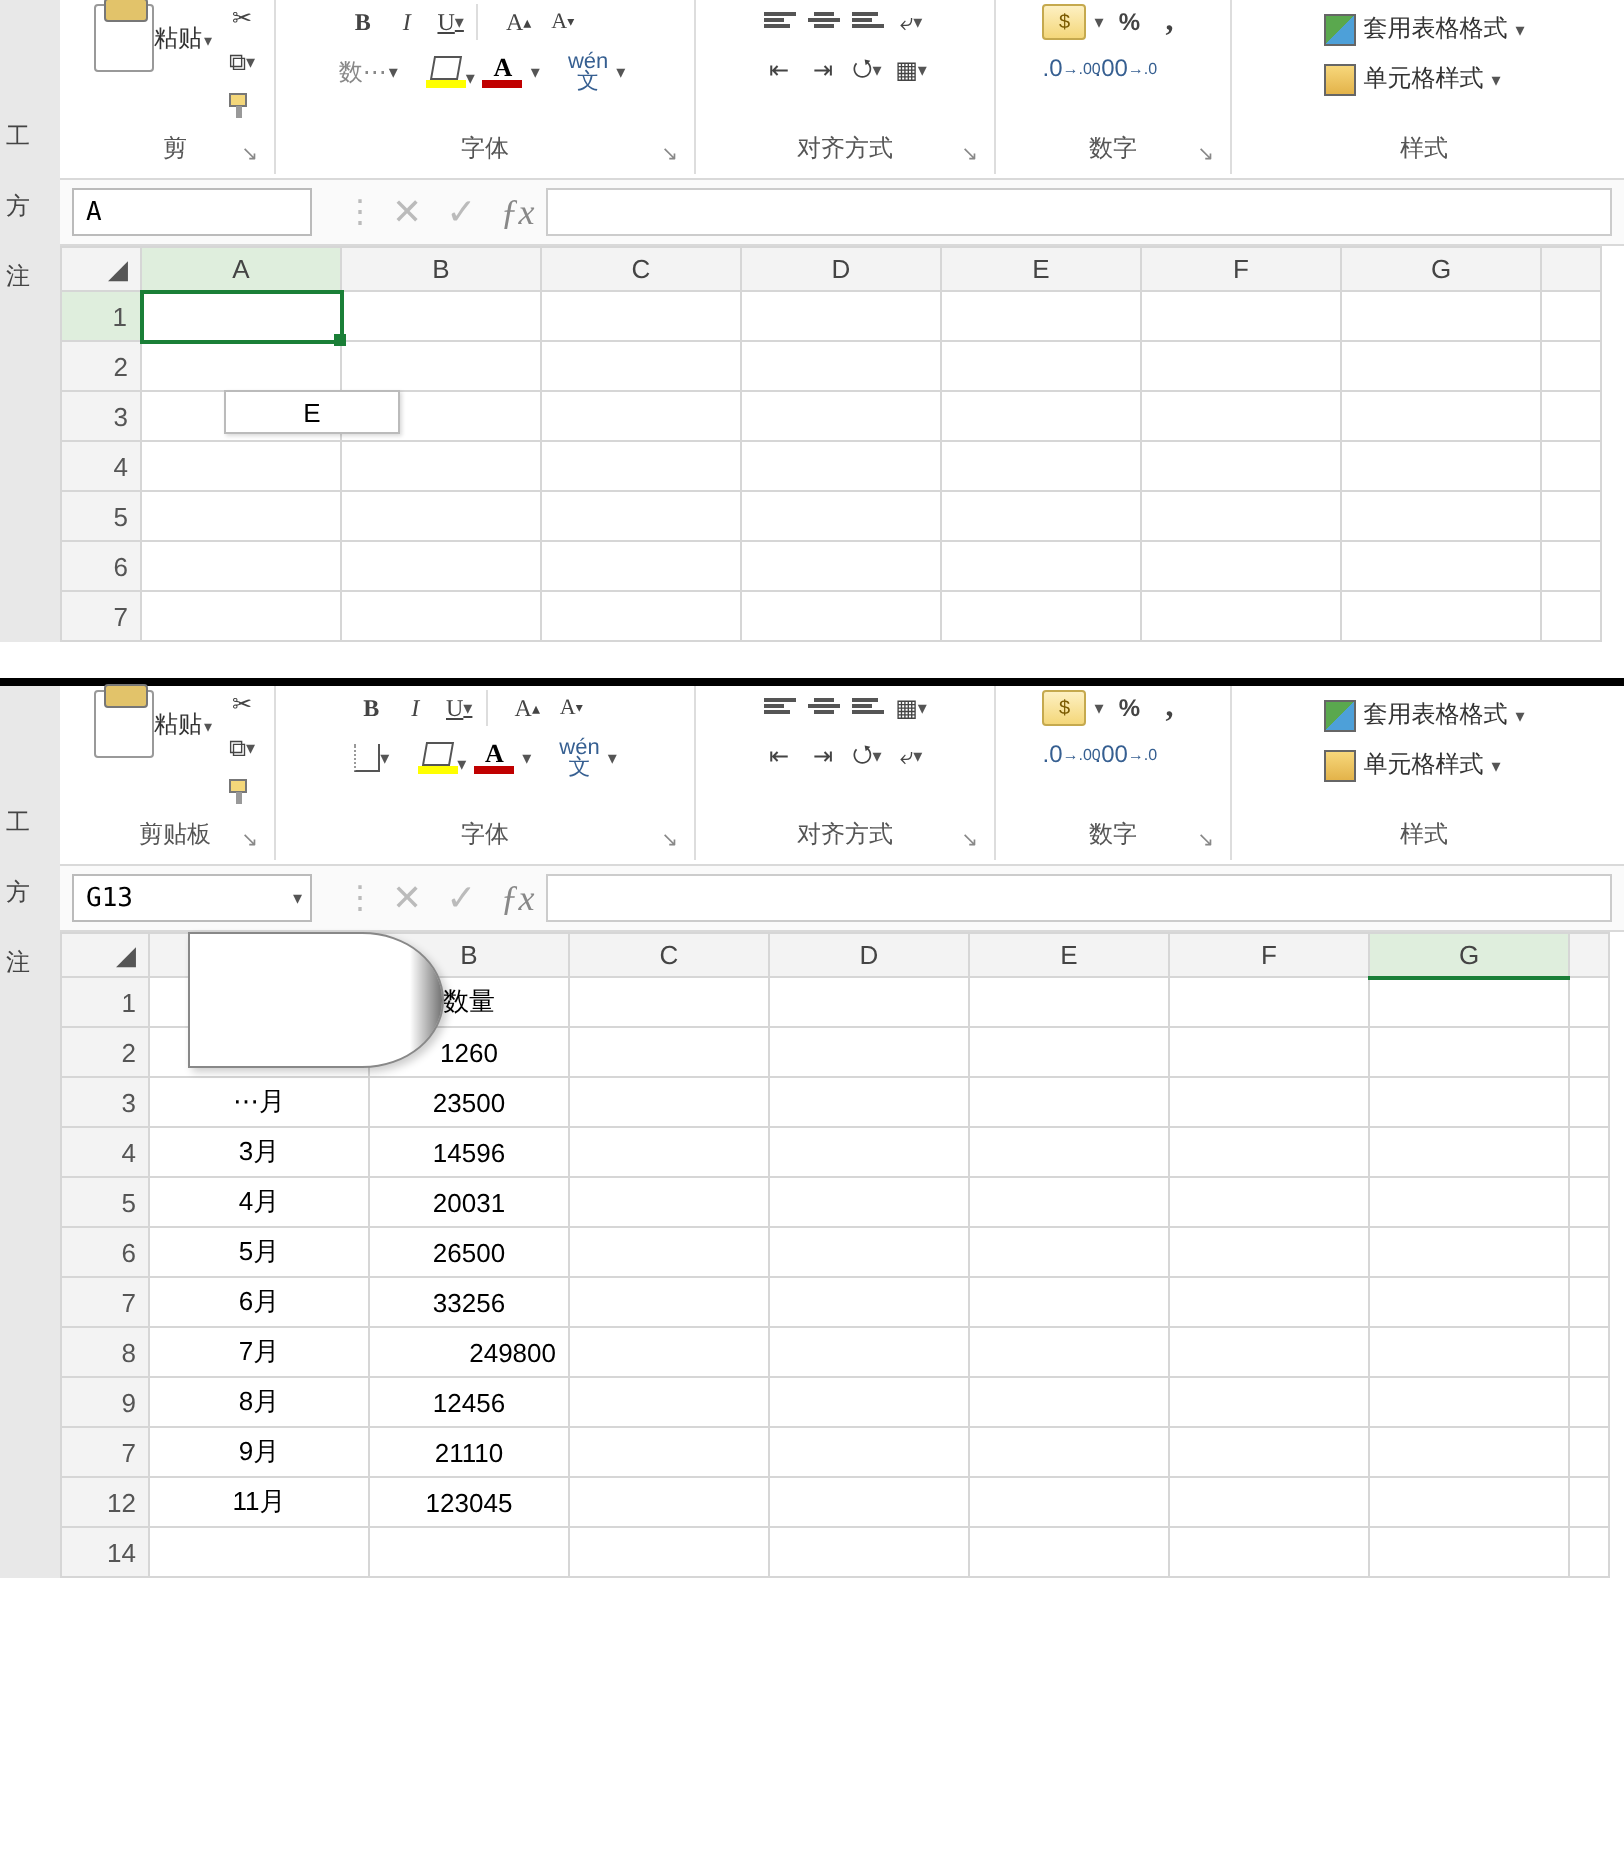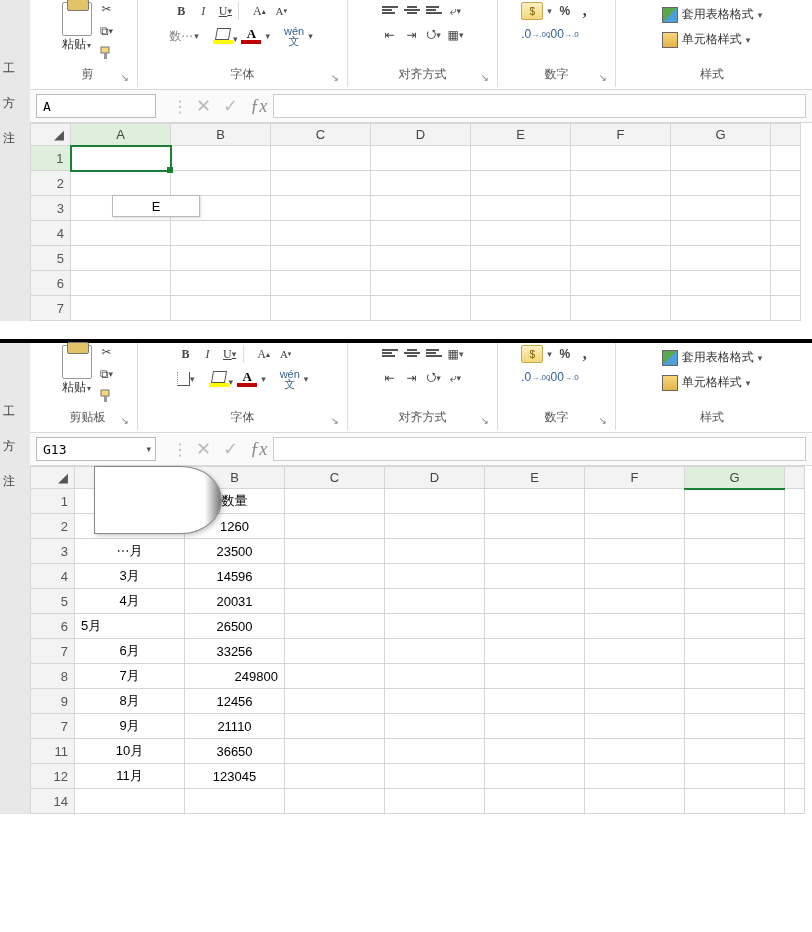--- a/index.html
+++ b/index.html
@@ -10,21 +10,21 @@
   .panel { flex:1; position:relative; }
   .divider { height:4px; background:#000; width:100%; }
   .blankdiv { height:18px; background:#fff; }
   
   .ribbon { display:flex; align-items:flex-start; padding:0 4px 2px 8px; position:relative; background:#fff; }
   .group { display:flex; flex-direction:column; align-items:center; padding:0 6px 4px 6px; border-right:1px solid #ddd; }
   .group:last-child { border-right:none; }
   .group-inner { display:flex; align-items:flex-start; gap:4px; height:62px; }
   .group-label { font-size:12px; color:#555; margin-top:4px; position:relative; display:flex; align-items:center; gap:4px; width:100%; justify-content:center;}
   .dlaunch { position:absolute; right:0; bottom:0; font-size:10px; color:#888; padding:0 2px;}
-  .big-btn { display:flex; flex-direction:column; align-items:center; justify-content:center; padding:2px 2px; }
+  .big-btn { display:flex; flex-direction:row; align-items:center; justify-content:center; padding:2px 2px; }
   .paste-icon { width:30px; height:34px; background:#fff; border:1px solid #999; position:relative; border-radius:2px; }
   .paste-icon::before { content:""; position:absolute; width:20px; height:10px; background:#e2c36a; border:1px solid #777; border-radius:2px; top:-4px; left:4px;}
   .btn-label { font-size:12px; color:#333; white-space:nowrap; }
   .dd-caret { font-size:8px; color:#555; margin-left:1px;}
   .small-stack { display:flex; flex-direction:column; gap:4px; justify-content:center;}
   .sicon { width:18px; height:18px; display:inline-flex; align-items:center; justify-content:center; font-size:12px; color:#444; border:0; background:none;}
   .sicon svg { width:16px; height:16px; }
   .row-icons { display:flex; gap:4px; align-items:center;}
   
   .font-bold { font-weight:bold; font-family:"Times New Roman",serif;}
@@ -595,21 +595,21 @@
               <td style="text-align:center">20031</td>
               <td></td>
               <td></td>
               <td></td>
               <td></td>
               <td></td>
               <td></td>
             </tr>
         <tr>
               <th class="rh">6</th>
-              <td style="">5月</td>
+              <td style="text-align:center">5月</td>
               <td style="text-align:center">26500</td>
               <td></td>
               <td></td>
               <td></td>
               <td></td>
               <td></td>
               <td></td>
             </tr>
         <tr>
               <th class="rh">7</th>
@@ -641,31 +641,20 @@
               <td></td>
               <td></td>
               <td></td>
               <td></td>
               <td></td>
             </tr>
         <tr>
               <th class="rh">7</th>
               <td style="text-align:center">9月</td>
               <td style="text-align:center">21110</td>
-              <td></td>
-              <td></td>
-              <td></td>
-              <td></td>
-              <td></td>
-              <td></td>
-            </tr>
-        <tr>
-              <th class="rh">11</th>
-              <td style="text-align:center">10月</td>
-              <td style="text-align:center">36650</td>
               <td></td>
               <td></td>
               <td></td>
               <td></td>
               <td></td>
               <td></td>
             </tr>
         <tr>
               <th class="rh">12</th>
               <td style="text-align:center">11月</td>

